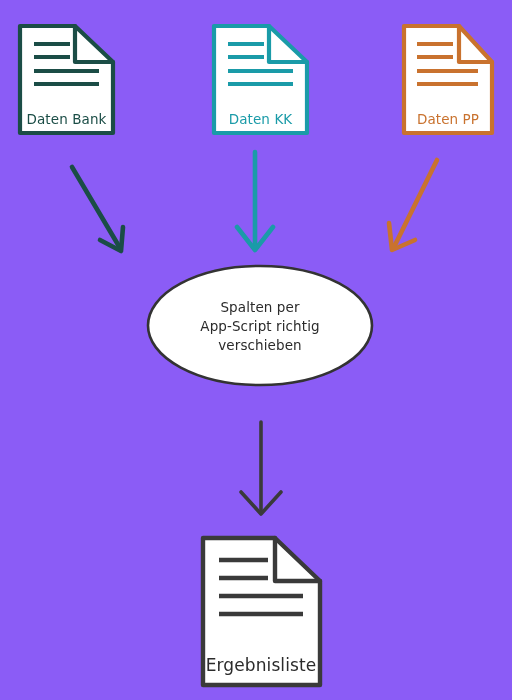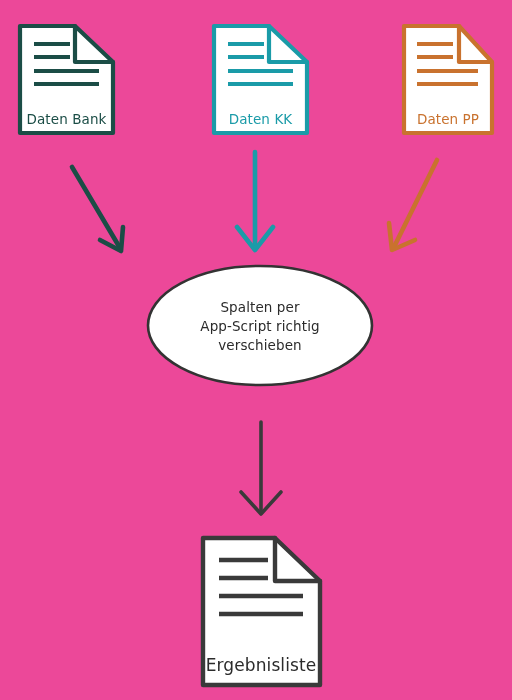--- a/index.html
+++ b/index.html
@@ -7,21 +7,21 @@
     padding: 0;
     background: #ffffff;
   }
   body {
     font-family: "DejaVu Sans", sans-serif;
   }
   #canvas {
     position: relative;
     width: 512px;
     height: 700px;
-    background: #ec4899;
+    background: #8b5cf6;
     overflow: hidden;
   }
   #flow-svg {
     position: absolute;
     left: 0;
     top: 0;
     width: 512px;
     height: 700px;
     display: block;
   }

